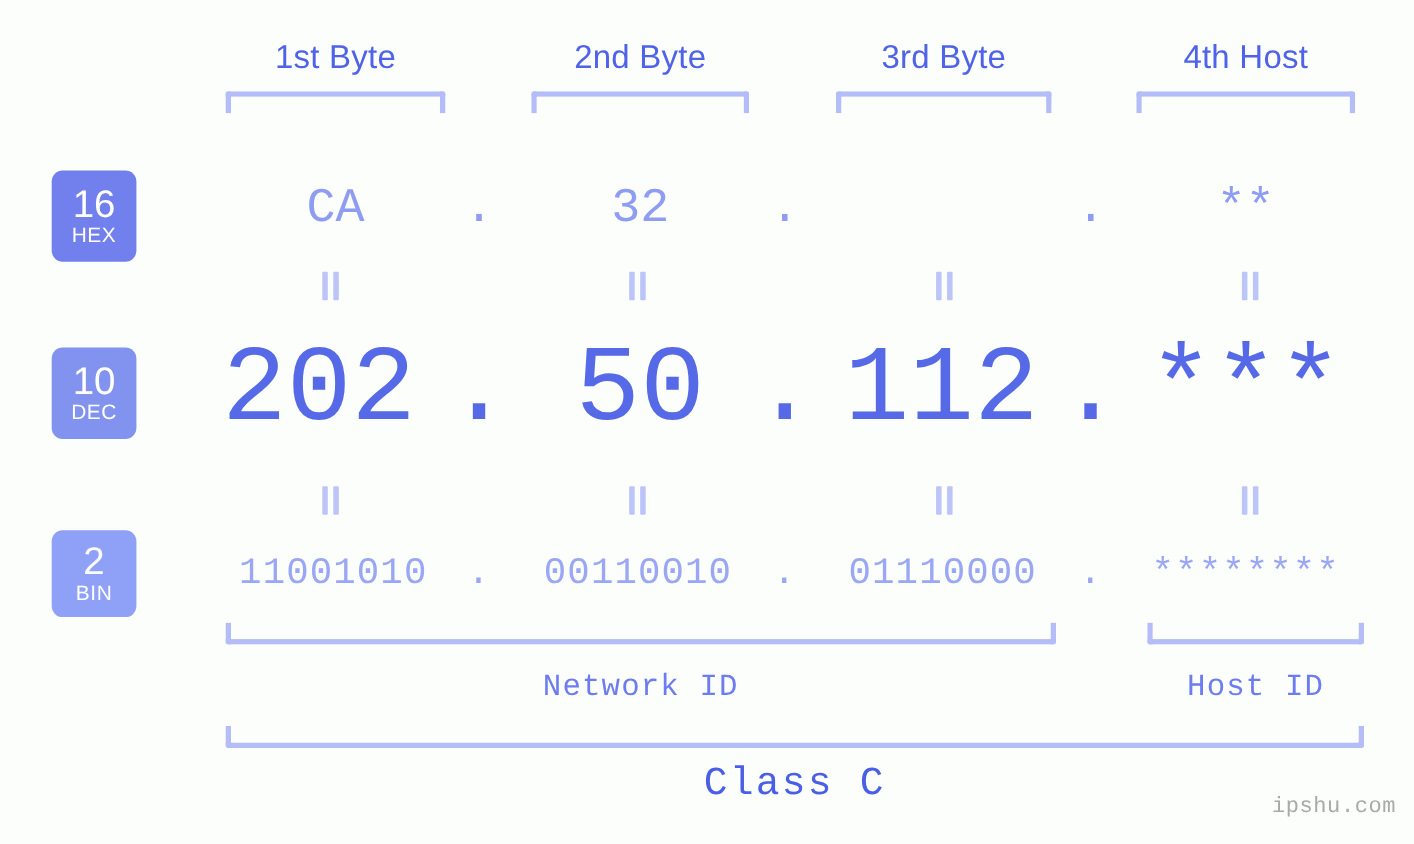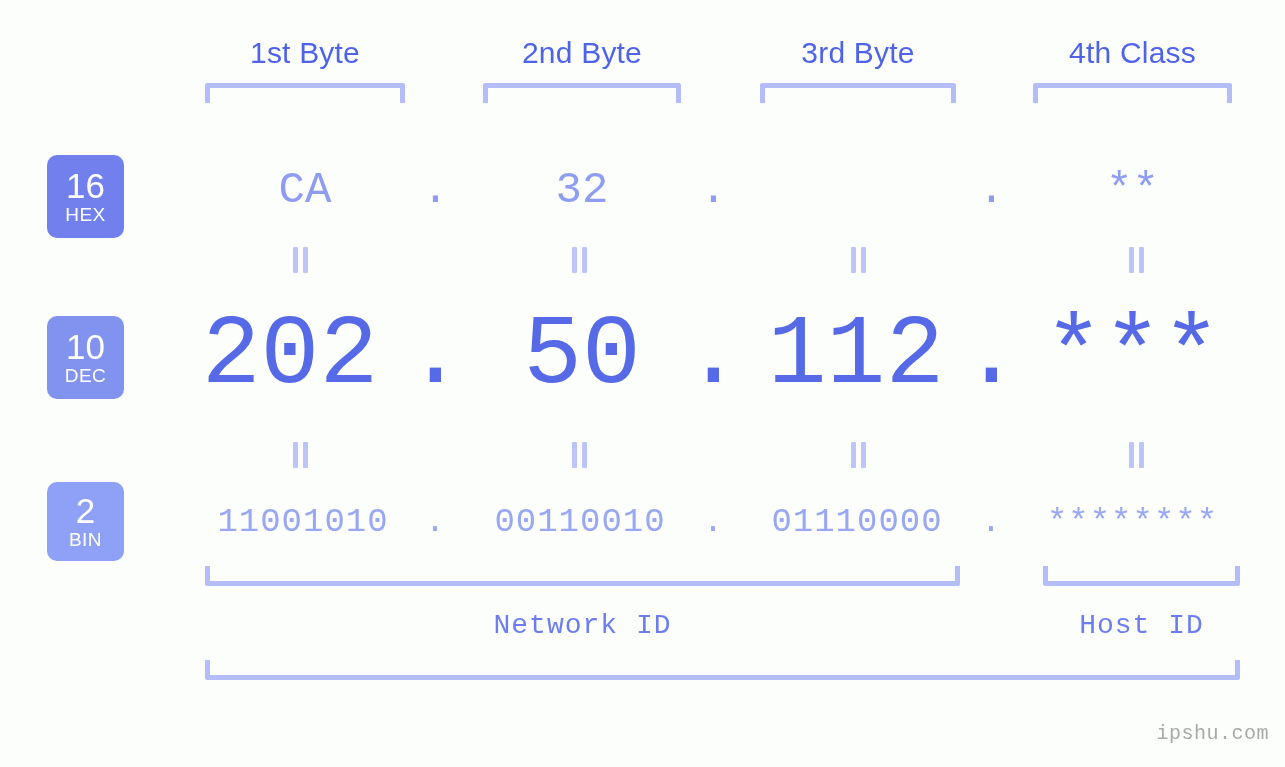--- a/index.html
+++ b/index.html
@@ -177,21 +177,21 @@
   }
 </style>
 </head>
 <body>
 
 <div class="stage">
 
   <div class="byte-label" style="left:205px;width:200px;">1st Byte</div>
   <div class="byte-label" style="left:483px;width:198px;">2nd Byte</div>
   <div class="byte-label" style="left:760px;width:196px;">3rd Byte</div>
-  <div class="byte-label" style="left:1033px;width:199px;">4th Class</div>
+  <div class="byte-label" style="left:1033px;width:199px;">4th Host</div>
 
   <div class="bracket-top" style="left:205px;width:200px;"></div>
   <div class="bracket-top" style="left:483px;width:198px;"></div>
   <div class="bracket-top" style="left:760px;width:196px;"></div>
   <div class="bracket-top" style="left:1033px;width:199px;"></div>
 
   <div class="badge badge-hex">
     <span class="num">16</span>
     <span class="nm">HEX</span>
   </div>
@@ -267,16 +267,17 @@
     <div class="cell" style="left:1033px;width:199px;">********</div>
   </div>
 
   <div class="bracket-bottom" style="left:205px;top:566px;width:755px;"></div>
   <div class="bracket-bottom" style="left:1043px;top:566px;width:197px;"></div>
 
   <div class="id-label" style="left:1043px;top:610px;width:197px;">Host ID</div>
   <div class="id-label" style="left:205px;top:610px;width:755px;">Network ID</div>
 
   <div class="bracket-bottom" style="left:205px;top:660px;width:1035px;"></div>
+  <div class="class-label" style="left:205px;top:692px;width:1035px;">Class C</div>
 
   <div class="watermark">ipshu.com</div>
 
 </div>
 
 </body></html>

